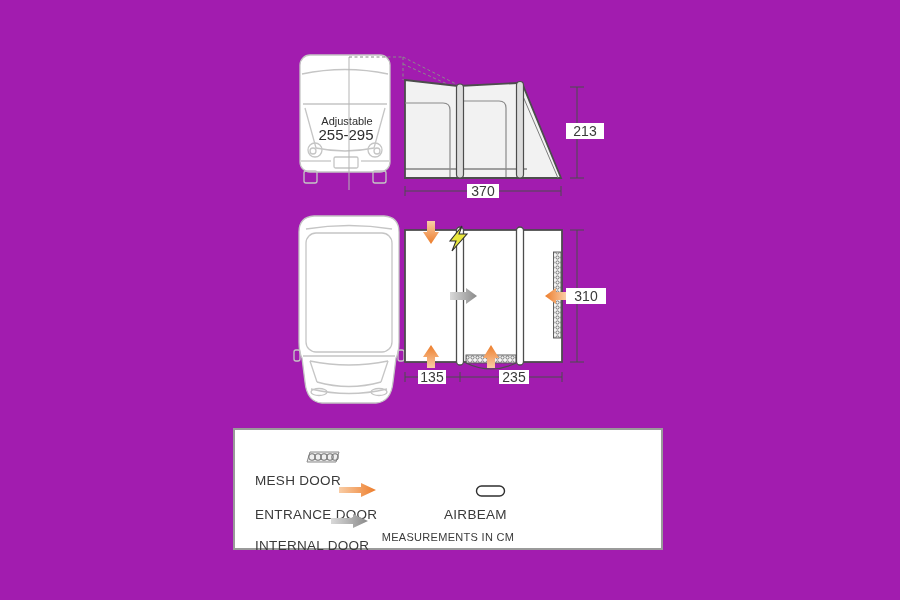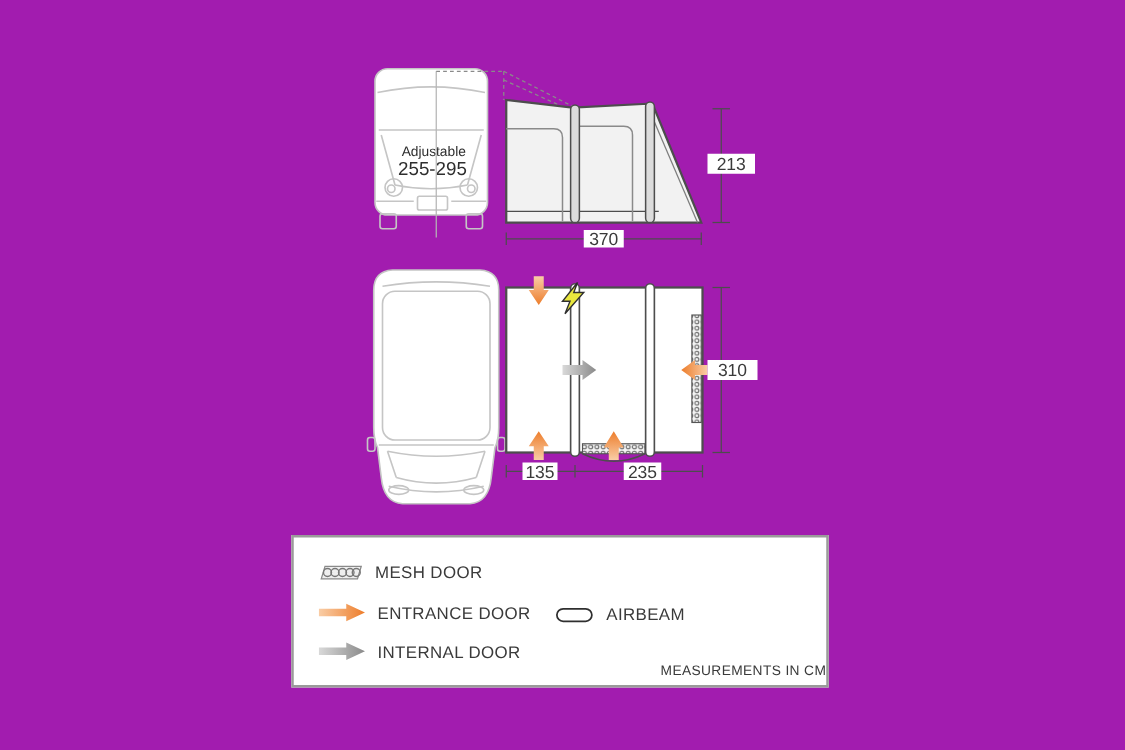--- a/index.html
+++ b/index.html
@@ -5,23 +5,23 @@
   html,body{margin:0;padding:0;background:#ffffff;}
   #canvas{position:relative;width:900px;height:600px;background:#a21caf;overflow:hidden;
           font-family:"Liberation Sans", sans-serif;}
   #diagram-svg{position:absolute;left:0;top:0;}
   .dim-text{font-family:"Liberation Sans",sans-serif;font-size:14px;fill:#3a3a3a;}
   .van-label-sm{font-family:"Liberation Sans",sans-serif;font-size:11px;fill:#2e2e2e;}
   .van-label-lg{font-family:"Liberation Sans",sans-serif;font-size:15px;fill:#2e2e2e;}
   
   .legend-box{position:absolute;left:233px;top:428px;width:430px;height:122px;
               border:2px solid #9a9a9a;background:#ffffff;box-sizing:border-box;}
-  .legend-item{position:absolute;display:flex;align-items:flex-end;gap:9px;}
+  .legend-item{position:absolute;display:flex;align-items:flex-end;gap:9px;flex-direction:column;}
   .legend-label{font-size:13.5px;color:#3a3a3a;letter-spacing:0.3px;white-space:nowrap;}
-  .legend-foot{position:absolute;left:0;right:0;bottom:5px;text-align:right;
+  .legend-foot{position:absolute;left:0;right:0;bottom:5px;text-align:center;
                font-size:11px;color:#3a3a3a;letter-spacing:0.3px;}
 </style>
 </head>
 <body>
 
 <div id="canvas">
 
 <svg id="diagram-svg" width="900" height="600" viewBox="0 0 900 600">
   <defs>
     <linearGradient id="gOrangeR" x1="0" y1="0" x2="1" y2="0">

